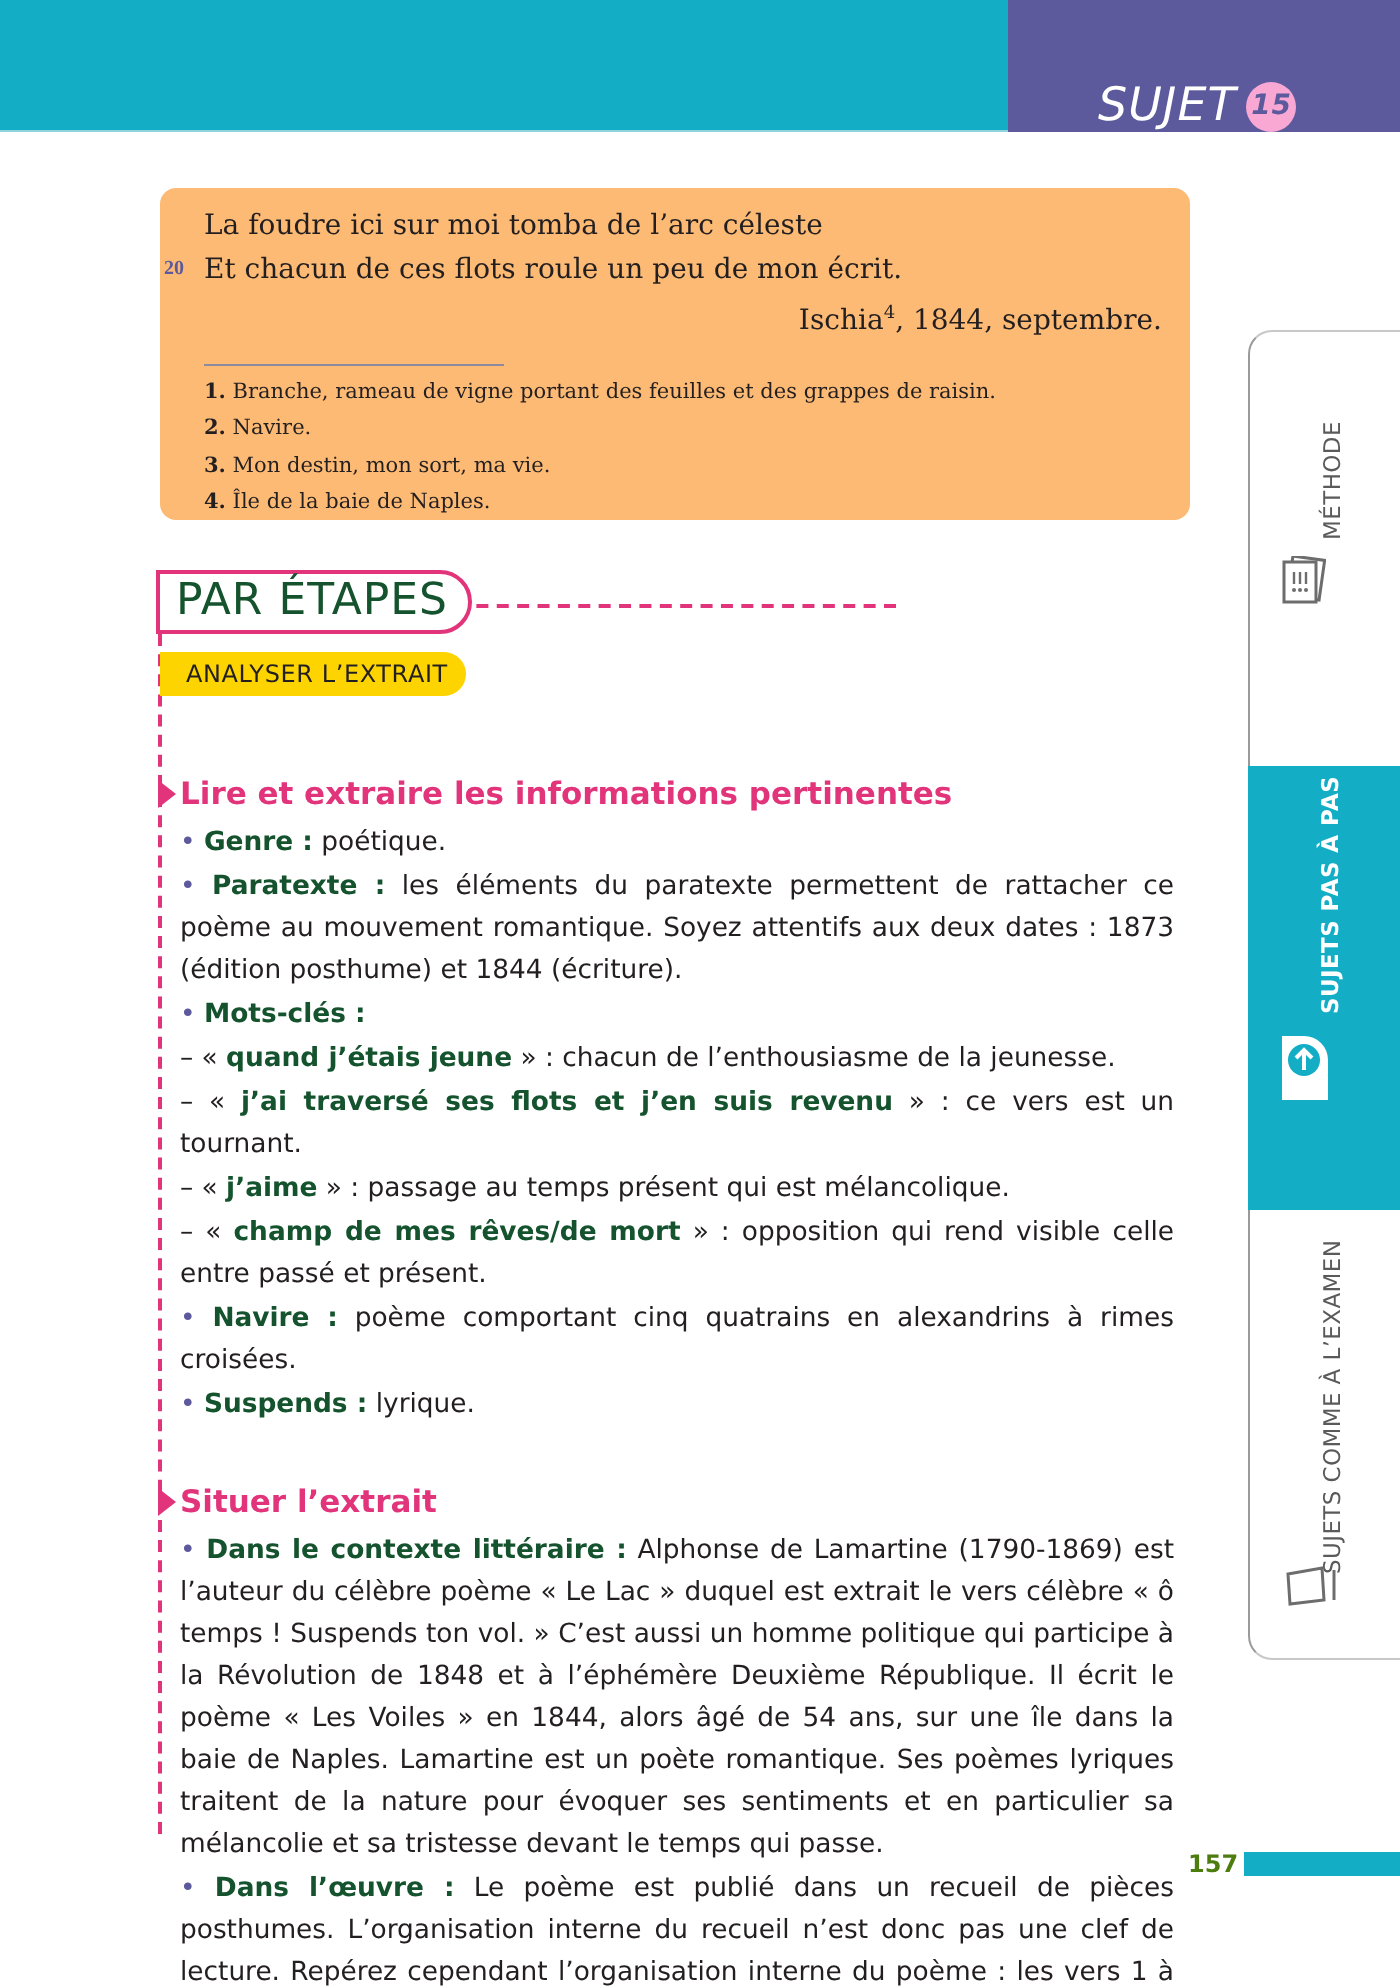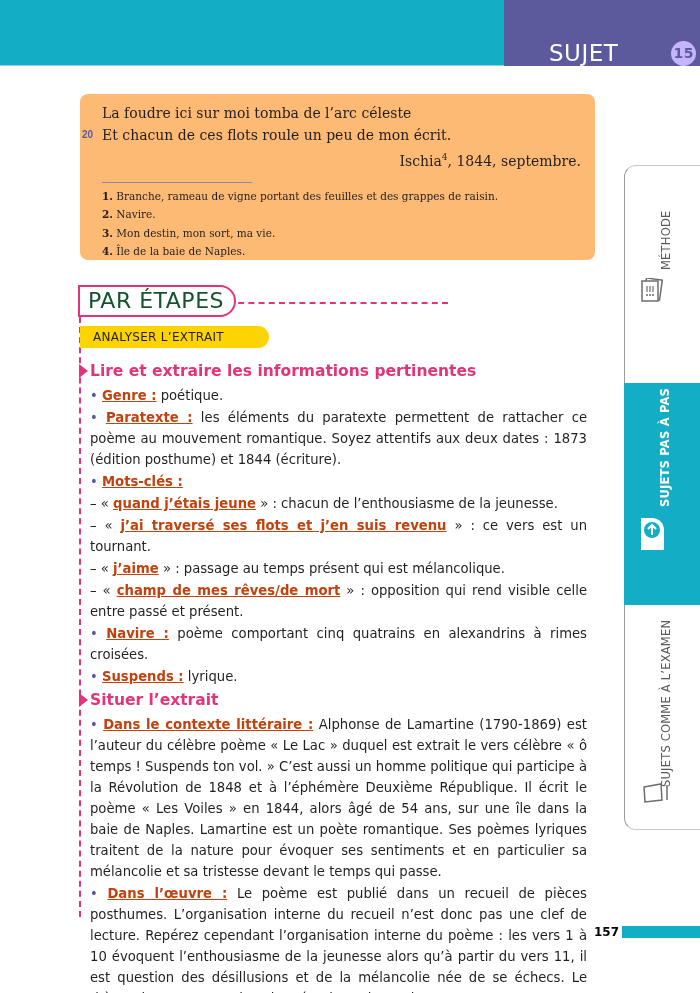--- a/index.html
+++ b/index.html
@@ -2,59 +2,59 @@
 <html><head>
   <meta charset="utf-8">
   <style>
     * { box-sizing: border-box; margin: 0; padding: 0; }
     html, body { width: 700px; height: 993px; background: #ffffff; overflow: hidden; }
     body { position: relative; font-family: "DejaVu Sans", sans-serif; color: #231f20; }
 
     
     .hdr-teal { position: absolute; left: 0; top: 0; width: 504px; height: 66px; background: #13aec6; border-bottom: 1px solid #8fd3de; }
     .hdr-purple { position: absolute; left: 504px; top: 0; width: 196px; height: 66px; background: #5c5a9c; }
-    .sujet { position: absolute; left: 549px; top: 40px; color: #fff; font-family: "DejaVu Sans", sans-serif; font-size: 23px; letter-spacing: 0.5px; display: flex; align-items: center; gap: 5px; }
-    .sujet-num { display: inline-flex; width: 25px; height: 25px; border-radius: 50%; background: #c4b5fd; color: #5c5a9c; font-size: 14px; font-weight: bold; align-items: center; justify-content: center; margin-left: 48px; }
+    .sujet { position: absolute; left: 549px; top: 40px; color: #fff; font-family: "DejaVu Sans", sans-serif; font-size: 23px; letter-spacing: 0.5px; display: flex; align-items: center; gap: 5px; font-style: italic; }
+    .sujet-num { display: inline-flex; width: 25px; height: 25px; border-radius: 50%; background: #f9a8d4; color: #5c5a9c; font-size: 14px; font-weight: bold; align-items: center; justify-content: center; }
 
     
     .poem-box { position: absolute; left: 80px; top: 94px; width: 515px; height: 166px; background: #fdba74; border-radius: 8px; padding: 8px 14px 0 22px; font-family: "DejaVu Serif", serif; }
     .verse { font-size: 14px; line-height: 22px; position: relative; color: #231f20; }
-    .verse-num { position: absolute; left: -20px; top: 0; font-family: Liberation Sans, sans-serif; font-size: 10px; color: #5c5a9c; font-weight: bold; }
+    .verse-num { position: absolute; left: -20px; top: 0; font-family: Liberation Serif, serif; font-size: 10px; color: #5c5a9c; font-weight: bold; }
     .signature { text-align: right; font-size: 14px; line-height: 22px; }
     .signature sup { font-size: 9px; }
     .fn-rule { width: 150px; height: 1px; background: #8b8aa0; margin: 10px 0 4px 0; }
     .footnote { font-size: 10.5px; line-height: 18.5px; }
     .footnote b { font-weight: bold; }
 
     
     .par-etapes { position: absolute; left: 78px; top: 285px; height: 32px; padding: 0 10px 0 8px; border: 2px solid #e2347a; border-left-width: 2px; border-radius: 0 16px 16px 0; color: #14532d; font-size: 22px; line-height: 28px; letter-spacing: 0.5px; background: #fff; z-index: 2; }
     .dash-h { position: absolute; left: 228px; top: 302px; width: 220px; border-top: 2px dashed #e2347a; }
     .dash-v { position: absolute; left: 79px; top: 317px; height: 600px; border-left: 2px dashed #e2347a; }
-    .analyse { position: absolute; left: 80px; top: 326px; width: 189px; height: 22px; background: #fdd400; border-radius: 0 11px 11px 0; font-size: 12px; line-height: 22px; padding-left: 13px; color: #231f20; letter-spacing: 0.3px; }
+    .analyse { position: absolute; left: 80px; top: 326px; width: 153px; height: 22px; background: #fdd400; border-radius: 0 11px 11px 0; font-size: 12px; line-height: 22px; padding-left: 13px; color: #231f20; letter-spacing: 0.3px; }
 
     .content { position: absolute; left: 82px; top: 359px; width: 505px; font-size: 13.2px; line-height: 21px; color: #231f20; }
-    .h3 { position: relative; color: #e2347a; font-weight: bold; font-size: 15.5px; line-height: 24px; padding-left: 8px; margin-bottom: 2px; }
+    .h3 { position: relative; color: #e2347a; font-weight: bold; font-size: 15.5px; line-height: 24px; padding-left: 8px; margin-bottom: 2px; margin-top: 26px; }
     .h3::before { content: ""; position: absolute; left: -3px; top: 5px; border-left: 9px solid #e2347a; border-top: 7px solid transparent; border-bottom: 7px solid transparent; }
     .para { padding-left: 8px; text-align: justify; margin-bottom: 1px; }
-    .k { color: #c2410c; font-weight: bold; text-decoration: underline; }
+    .k { color: #14532d; font-weight: bold; }
     .bullet { color: #5c5a9c; }
 
     
     .tab { position: absolute; left: 624px; width: 76px; }
     .tab-methode { top: 165px; height: 222px; border-left: 1px solid #9a9a9a; border-top: 1px solid #c8c8c8; border-top-left-radius: 12px; }
     .tab-pas { top: 387px; height: 218px; background: #13aec6; }
     .tab-examen { top: 605px; height: 225px; border-left: 1px solid #9a9a9a; border-bottom: 1px solid #c8c8c8; border-bottom-left-radius: 12px; }
     .tab-label { position: absolute; left: 34px; transform-origin: left top; transform: rotate(-90deg); white-space: nowrap; font-size: 11.5px; letter-spacing: 0.2px; }
     .tab-methode .tab-label { top: 104px; color: #5a5a5a; }
     .tab-pas .tab-label { top: 120px; color: #fff; font-weight: bold; }
     .tab-examen .tab-label { top: 182px; color: #5a5a5a; }
     .tab-icon { position: absolute; left: 16px; }
     .teal-strip { position: absolute; left: 624px; top: 383px; width: 76px; height: 4px; background: #13aec6; }
 
-    .page-num { position: absolute; left: 594px; top: 925px; font-size: 12px; font-weight: bold; color: #000000; }
+    .page-num { position: absolute; left: 594px; top: 925px; font-size: 12px; font-weight: bold; color: #4d7c0f; }
     .page-bar { position: absolute; left: 622px; top: 926px; width: 78px; height: 12px; background: #13aec6; }
   </style>
 </head>
 <body>
 
 <div class="hdr-teal"></div>
 <div class="hdr-purple">
 </div>
 <div class="sujet">
   <span>SUJET</span>

